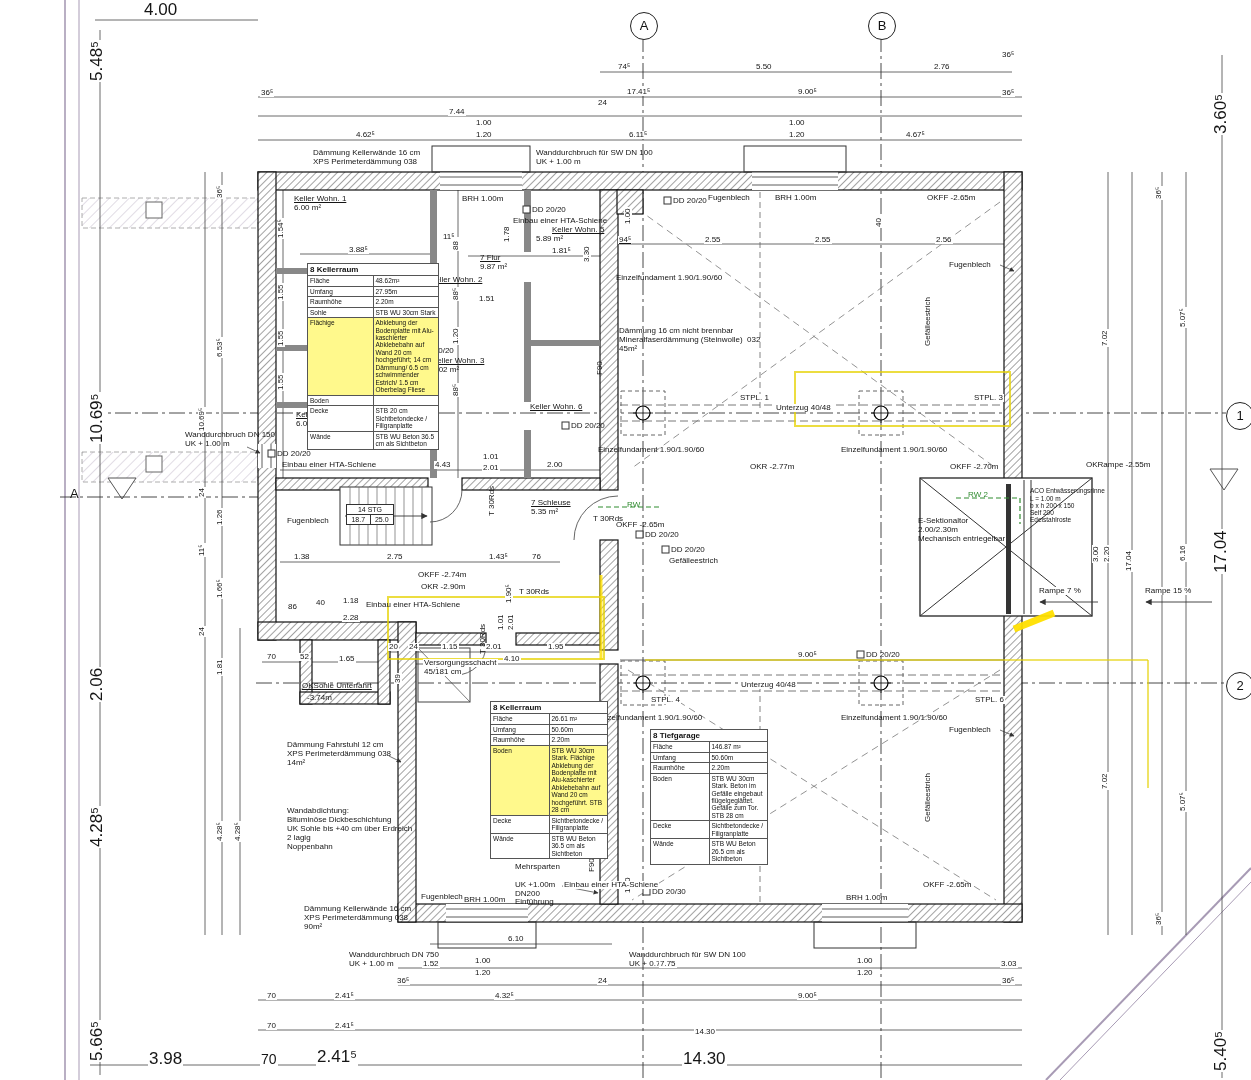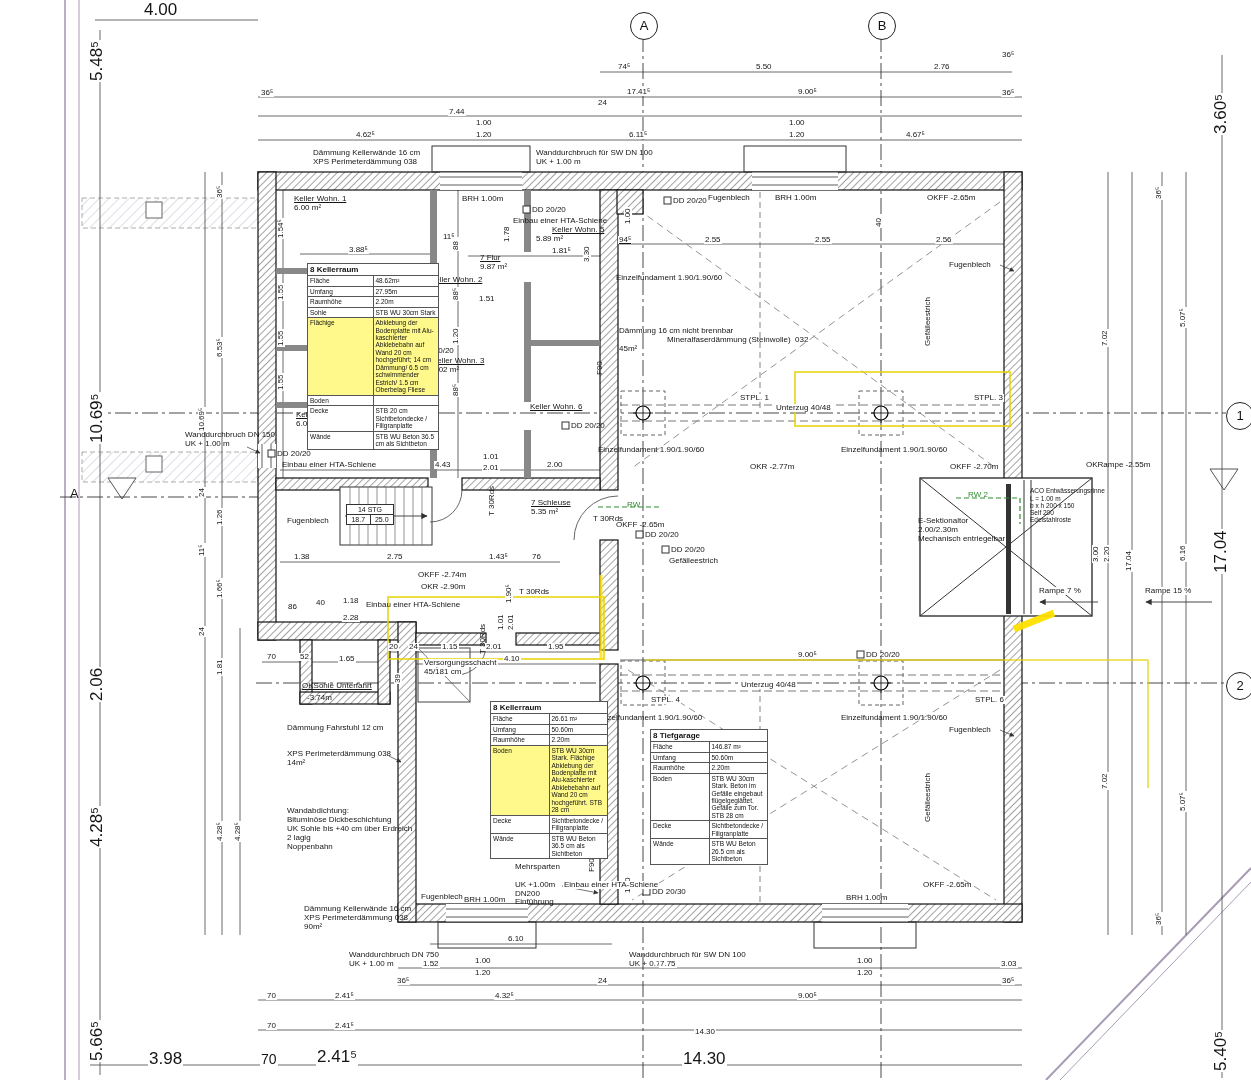--- a/index.html
+++ b/index.html
@@ -358,21 +358,21 @@
       <div class="lbl bg" style="left: 551px; top: 247px;">1.81⁵</div>
       <div class="lbl bg" style="left: 348px; top: 246px;">3.88⁵</div>
       <div class="lbl u" style="left: 480px; top: 254px;">7 Flur</div>
       <div class="lbl" style="left: 480px; top: 263px;">9.87 m²</div>
       <div class="lbl" style="left: 616px; top: 274px;">Einzelfundament 1.90/1.90/60</div>
       <div class="lbl" style="left: 949px; top: 261px;">Fugenblech</div>
       <div class="lbl u" style="left: 430px; top: 276px;">Keller Wohn. 2</div>
       <div class="lbl u" style="left: 432px; top: 357px;">Keller Wohn. 3</div>
       <div class="lbl" style="left: 432px; top: 366px;">6.02 m²</div>
       <div class="lbl" style="left: 619px; top: 327px;">Dämmung 16 cm nicht brennbar</div>
-      <div class="lbl" style="left: 619px; top: 336px; margin-left: 48px;">Mineralfaserdämmung (Steinwolle)  032</div>
+      <div class="lbl" style="left: 619px; top: 336px;">Mineralfaserdämmung (Steinwolle)  032</div>
       <div class="lbl" style="left: 619px; top: 345px;">45m²</div>
       <div class="lbl" style="left: 420px; top: 347px;">DD 20/20</div>
       <div class="lbl u" style="left: 296px; top: 411px;">Keller Wohn. 4</div>
       <div class="lbl" style="left: 296px; top: 420px;">6.02 m²</div>
       <div class="lbl u" style="left: 530px; top: 403px;">Keller Wohn. 6</div>
       <div class="lbl" style="left: 571px; top: 422px;">DD 20/20</div>
       <div class="lbl bg" style="left: 739px; top: 394px;">STPL. 1</div>
       <div class="lbl bg" style="left: 973px; top: 394px;">STPL. 3</div>
       <div class="lbl bg" style="left: 775px; top: 404px;">Unterzug 40/48</div>
       <div class="lbl" style="left: 185px; top: 431px;">Wanddurchbruch DN 150</div>
@@ -435,21 +435,21 @@
       <div class="lbl u" style="left: 302px; top: 682px;">OKSohle Unterfahrt</div>
       <div class="lbl" style="left: 307px; top: 694px;">-3.74m</div>
       <div class="lbl bg" style="left: 797px; top: 651px;">9.00⁵</div>
       <div class="lbl" style="left: 866px; top: 651px;">DD 20/20</div>
       <div class="lbl bg" style="left: 740px; top: 681px;">Unterzug 40/48</div>
       <div class="lbl bg" style="left: 650px; top: 696px;">STPL. 4</div>
       <div class="lbl bg" style="left: 974px; top: 696px;">STPL. 6</div>
       <div class="lbl" style="left: 596px; top: 714px;">Einzelfundament 1.90/1.90/60</div>
       <div class="lbl" style="left: 841px; top: 714px;">Einzelfundament 1.90/1.90/60</div>
       <div class="lbl" style="left: 949px; top: 726px;">Fugenblech</div>
-      <div class="lbl" style="left: 287px; top: 724px;">Dämmung Fahrstuhl 12 cm</div>
+      <div class="lbl" style="left: 287px; top: 741px;">Dämmung Fahrstuhl 12 cm</div>
       <div class="lbl" style="left: 287px; top: 750px;">XPS Perimeterdämmung 038</div>
       <div class="lbl" style="left: 287px; top: 759px;">14m²</div>
       <div class="lbl" style="left: 287px; top: 807px;">Wandabdichtung:</div>
       <div class="lbl" style="left: 287px; top: 816px;">Bituminöse Dickbeschichtung</div>
       <div class="lbl" style="left: 287px; top: 825px;">UK Sohle bis +40 cm über Erdreich</div>
       <div class="lbl" style="left: 287px; top: 834px;">2 lagig</div>
       <div class="lbl" style="left: 287px; top: 843px;">Noppenbahn</div>
       <div class="lbl" style="left: 549px; top: 824px;">DD 20/20</div>
       <div class="lbl" style="left: 515px; top: 863px;">Mehrsparten</div>
       <div class="lbl" style="left: 515px; top: 898px;">Einführung</div>

